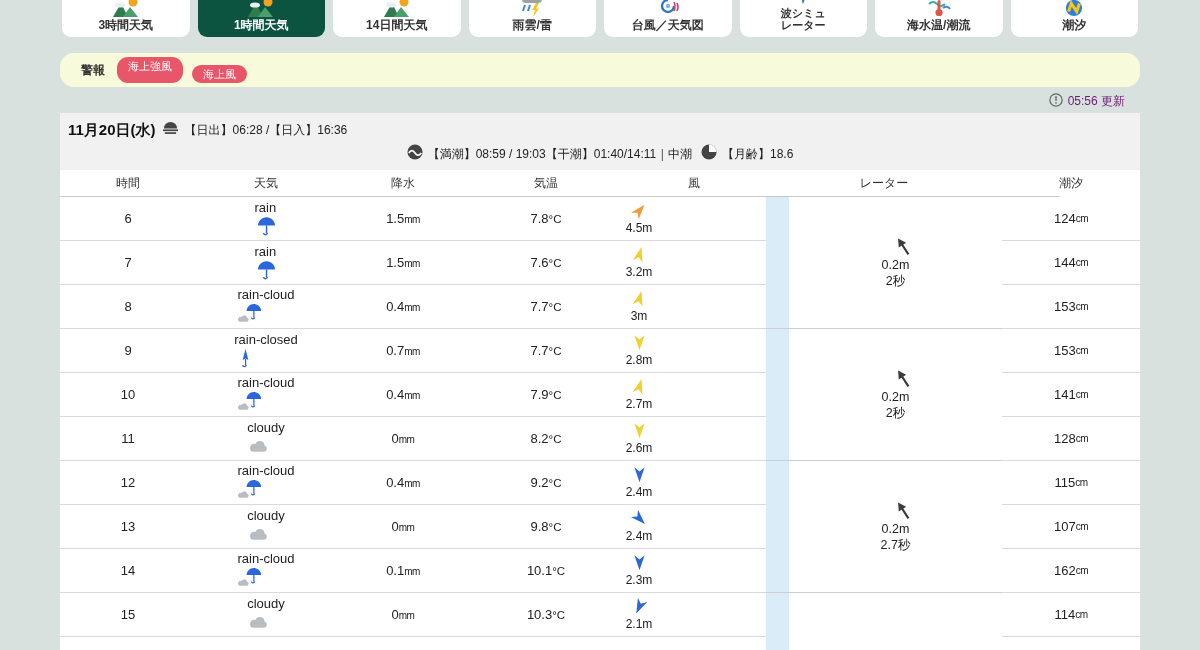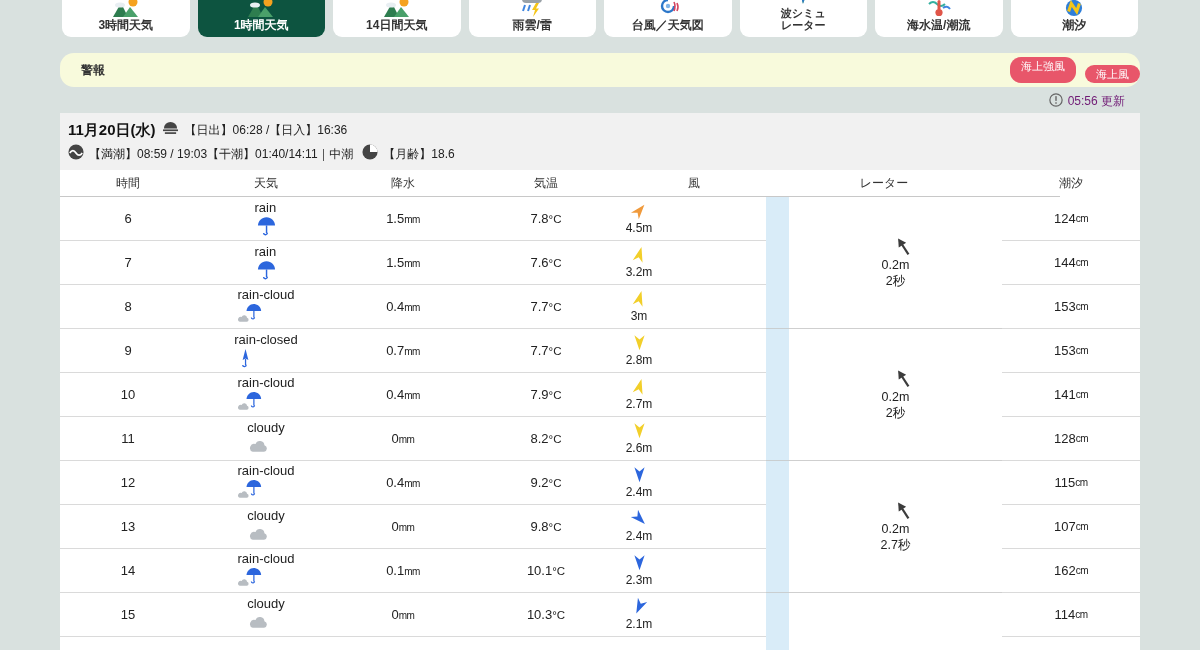--- a/index.html
+++ b/index.html
@@ -11,35 +11,35 @@
   .tab{flex:1;height:51px;background:#fff;border-radius:9px;display:flex;flex-direction:column;
        align-items:center;justify-content:flex-end;padding-bottom:5px;box-sizing:border-box;
        font-size:12px;font-weight:bold;color:#333;cursor:pointer;}
   .tab .tab-label{white-space:pre-line;text-align:center;line-height:1.08;}
   .tab.two .tab-label{font-size:11px;}
   .tab.sel{background:#0d5440;color:#fff;}
   .tab .tab-icon{height:18px;display:flex;align-items:flex-end;justify-content:center;margin-bottom:2px;}
 
   
   .warn{position:absolute;left:60px;top:53px;width:1080px;height:34px;background:#f8fadc;border-radius:14px;
-        display:flex;align-items:center;gap:12px;box-sizing:border-box;padding-left:21px;justify-content:space-between;}
+        display:flex;align-items:center;gap:12px;box-sizing:border-box;padding-left:21px;}
   .warn-label{font-size:12px;font-weight:bold;color:#333;}
   .badge{color:#fff;font-size:11px;padding:3px 11px;border-radius:11px;line-height:1.1;cursor:pointer;}
 
   
   .update{position:absolute;top:93px;right:75px;display:flex;align-items:center;gap:5px;
           font-size:12px;color:#701a75;}
 
   
   .card{position:absolute;left:60px;top:113px;width:1080px;height:537px;background:#fff;overflow:hidden;}
   .datehead{height:57px;background:#f1f1f1;box-sizing:border-box;padding:8px 8px 0 8px;}
   .dh-line1{display:flex;align-items:center;gap:6px;}
   .dh-date{font-size:15px;font-weight:bold;color:#111;}
   .dh-small{font-size:12px;color:#222;}
-  .dh-line2{display:flex;align-items:center;gap:5px;margin-top:4px;}
+  .dh-line2{display:flex;align-items:center;gap:5px;margin-top:4px;justify-content:center;}
 
   .thead{position:absolute;top:57px;left:0;width:1000px;height:27px;display:grid;
          grid-template-columns:136px 140px 134px 152px 144px 236px 138px;align-items:center;
          border-bottom:1px solid #c8c8c8;box-sizing:border-box;background:#fff;}
   .th{text-align:center;font-size:12px;color:#333;}
 
   .tbody{position:absolute;top:84px;left:0;width:1080px;height:453px;}
   .rows-left{position:absolute;left:0;top:0;width:706px;}
   .row-left{display:grid;grid-template-columns:136px 140px 134px 152px 144px;height:44px;
             box-sizing:border-box;border-bottom:1px solid #dadada;align-items:center;justify-items:center;}

